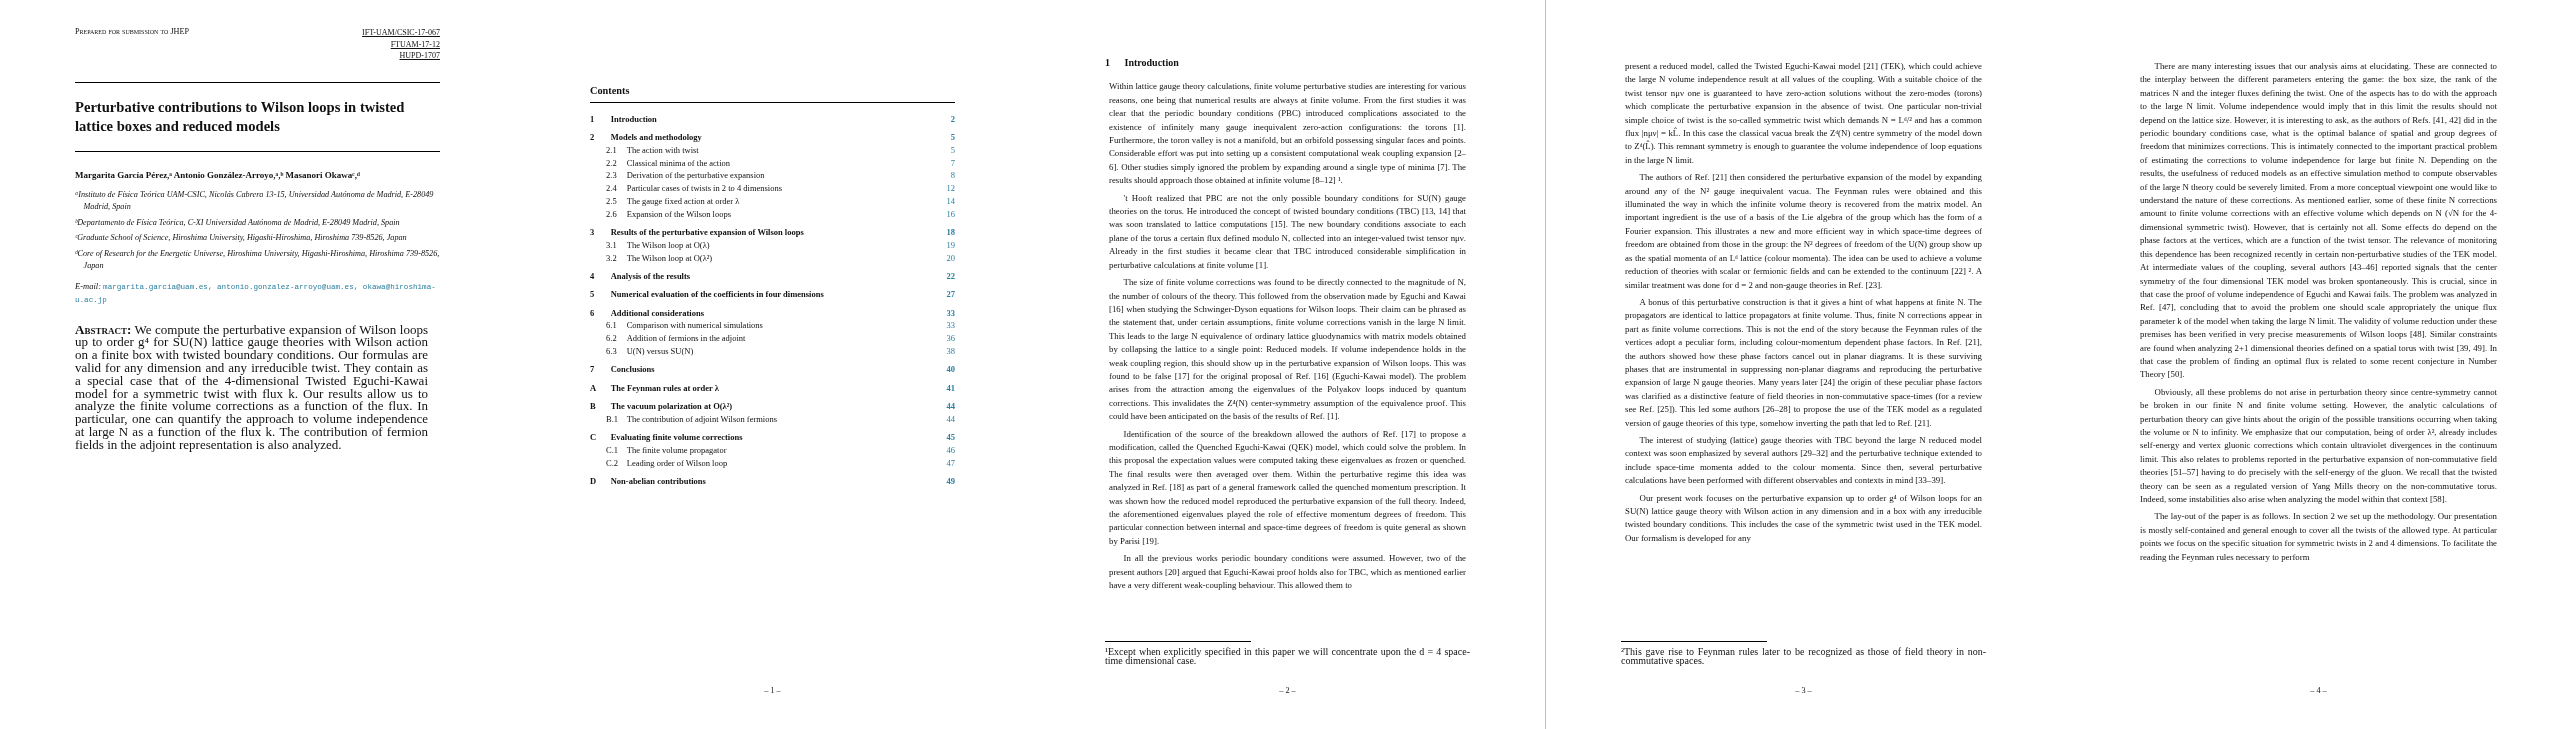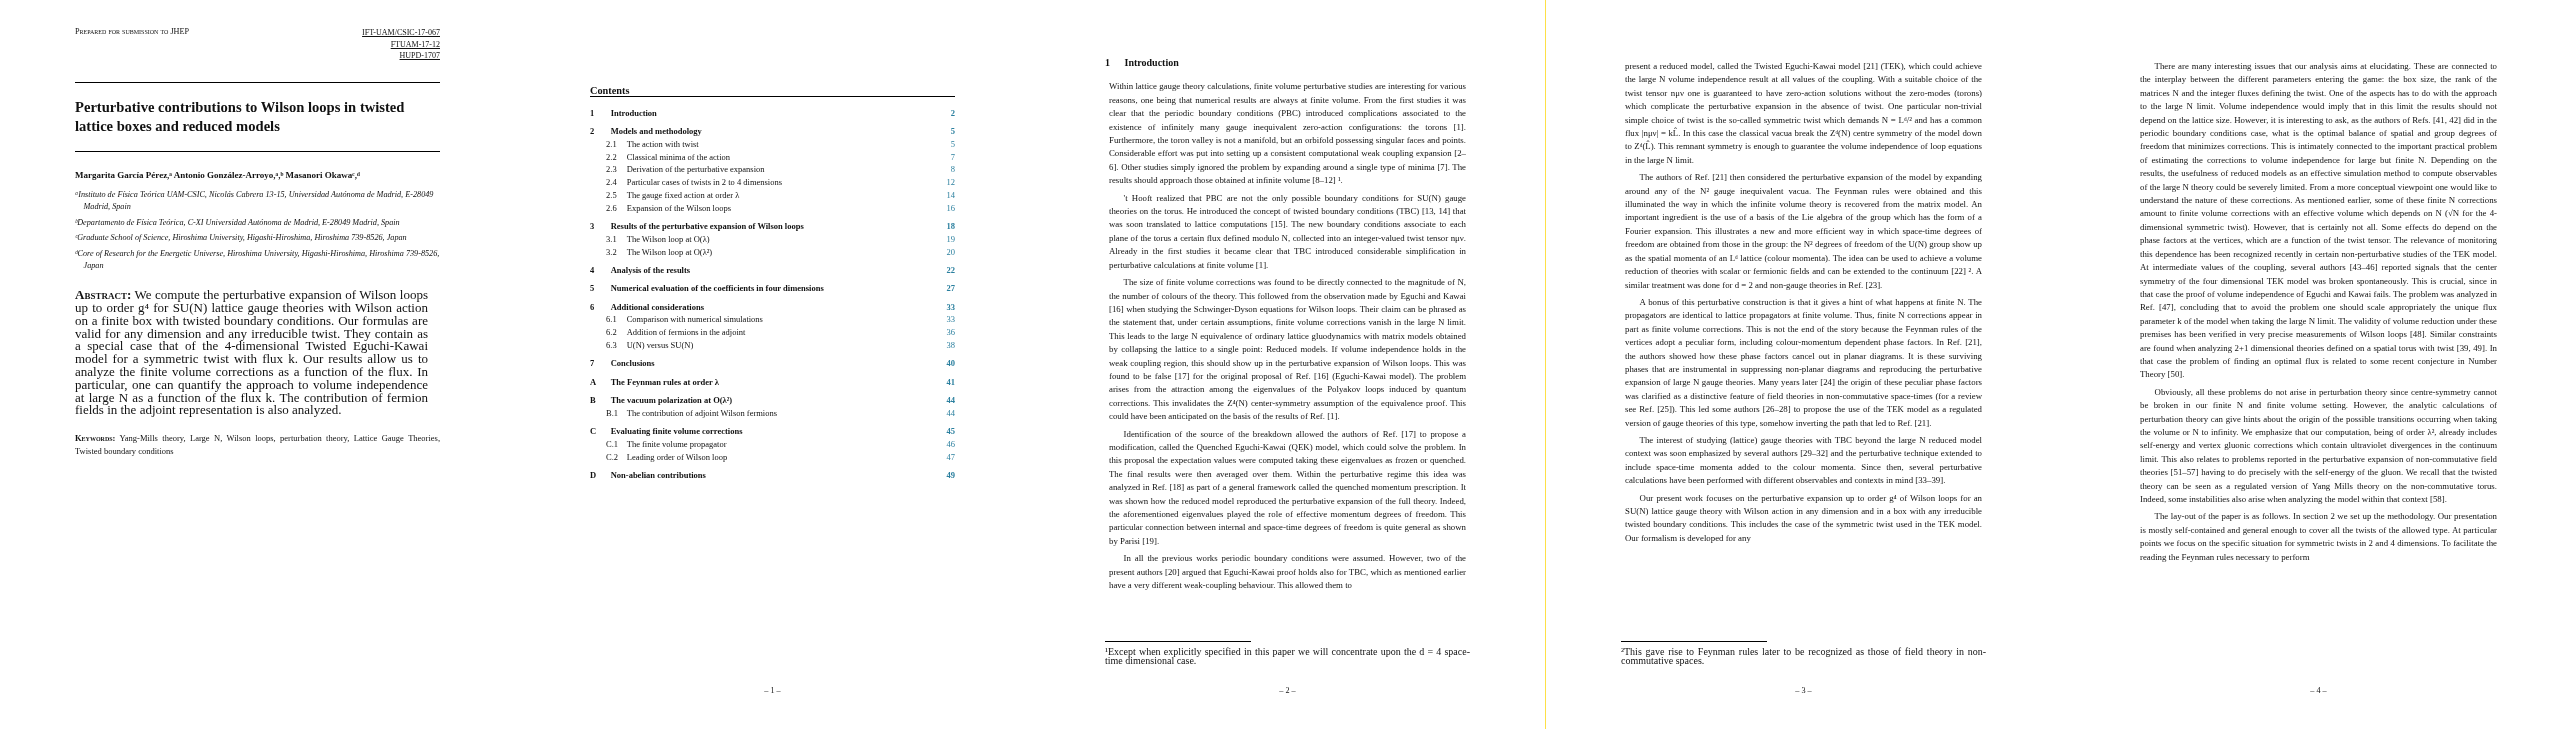--- a/index.html
+++ b/index.html
@@ -3,21 +3,21 @@
 <meta charset="utf-8">
 <title>arXiv:1708.00841v1</title>
 <style>
   :root{
     --link:#2a7f9e;
     --stamp:#6e6e6e;
     --ink:#111111;
   }
   html,body{margin:0;padding:0;background:#ffffff;}
   .canvas{
-    position:relative;width:2576px;height:729px;background:#fde047;overflow:hidden;
+    position:relative;width:2576px;height:729px;background:#5eead4;overflow:hidden;
     font-family:"Liberation Serif","DejaVu Serif",serif;color:var(--ink);
   }
   .page{position:absolute;top:0;height:729px;width:515px;background:#ffffff;}
   #page-1{left:0;}
   #page-2{left:515px;}
   #page-3{left:1030px;}
   #page-4{left:1546px;}
   #page-5{left:2061px;}
   .inner{position:absolute;left:75px;right:75px;top:0;}
 
@@ -40,21 +40,21 @@
   .authors{font-size:9px;font-weight:bold;margin:17px 0 7.3px 0;line-height:12.8px;}
   .affil{font-style:italic;font-size:8.2px;line-height:11.5px;margin:0 0 4.3px 0;padding-left:8.5px;text-indent:-8.5px;}
   .email-line{margin:8.5px 0 0 0;font-size:8.5px;line-height:12px;}
   .email-label{font-style:italic;}
   .email-links{font-family:"Liberation Mono","DejaVu Sans Mono",monospace;font-size:7.6px;color:var(--link);}
   .abstract{margin:18px 12px 0 0;font-size:13px;line-height:12.8px;text-align:justify;}
   .sc-label{font-variant:small-caps;font-weight:bold;}
   .keywords{margin:14.6px 0 0 0;font-size:8.5px;line-height:12.8px;text-align:justify;}
 
   
-  .contents-heading{font-size:10.3px;font-weight:bold;margin:0 0 0 0;padding-top:85px;}
+  .contents-heading{font-size:10.3px;font-weight:bold;margin:0 0 6px 0;padding-top:85px;}
   .contents-rule{border:none;border-top:0.7px solid #000;margin:0 0 9.7px 0;}
   .toc-row{display:flex;font-size:8.5px;line-height:12.8px;}
   .toc-row.lvl0{font-weight:bold;margin-top:5.5px;}
   .toc-row.lvl1{padding-left:16px;}
   .toc-num{flex:none;width:20.7px;}
   .toc-title{flex:1;padding-right:6px;}
   .toc-page{flex:none;color:var(--link);}
 
   
   .bodytext{padding-top:56px;font-size:8.8px;line-height:13.4px;text-align:justify;}
@@ -84,27 +84,27 @@
         </div>
       </div>
       <hr class="hrule rule-a">
       <h1 class="paper-title">Perturbative contributions to Wilson loops in twisted lattice boxes and reduced models</h1>
       <hr class="hrule rule-b">
       <p class="authors">Margarita García Pérez,ᵃ Antonio González-Arroyo,ᵃ,ᵇ Masanori Okawaᶜ,ᵈ</p>
       <p class="affil">ᵃInstituto de Física Teórica UAM-CSIC, Nicolás Cabrera 13-15, Universidad Autónoma de Madrid, E-28049 Madrid, Spain</p>
       <p class="affil">ᵇDepartamento de Física Teórica, C-XI Universidad Autónoma de Madrid, E-28049 Madrid, Spain</p>
       <p class="affil">ᶜGraduate School of Science, Hiroshima University, Higashi-Hiroshima, Hiroshima 739-8526, Japan</p>
       <p class="affil">ᵈCore of Research for the Energetic Universe, Hiroshima University, Higashi-Hiroshima, Hiroshima 739-8526, Japan</p>
+      <p class="email-line">
+        <span class="email-label">E-mail:</span>
+        <span class="email-links">margarita.garcia@uam.es, antonio.gonzalez-arroyo@uam.es, okawa@hiroshima-u.ac.jp</span>
+      </p>
       <p class="abstract">
         <span class="sc-label">Abstract:</span>
         <span>We compute the perturbative expansion of Wilson loops up to order g⁴ for SU(N) lattice gauge theories with Wilson action on a finite box with twisted boundary conditions. Our formulas are valid for any dimension and any irreducible twist. They contain as a special case that of the 4-dimensional Twisted Eguchi-Kawai model for a symmetric twist with flux k. Our results allow us to analyze the finite volume corrections as a function of the flux. In particular, one can quantify the approach to volume independence at large N as a function of the flux k. The contribution of fermion fields in the adjoint representation is also analyzed.</span>
-      </p>
-      <p class="keywords">
-        <span class="sc-label">Keywords:</span>
-        <span>Yang-Mills theory, Large N, Wilson loops, perturbation theory, Lattice Gauge Theories, Twisted boundary conditions</span>
       </p>
     </div>
   </section>
 
   <section class="page" id="page-2">
     <div class="inner">
       <h2 class="contents-heading">Contents</h2>
       <hr class="contents-rule">
 
       <div class="toc-row lvl0">

